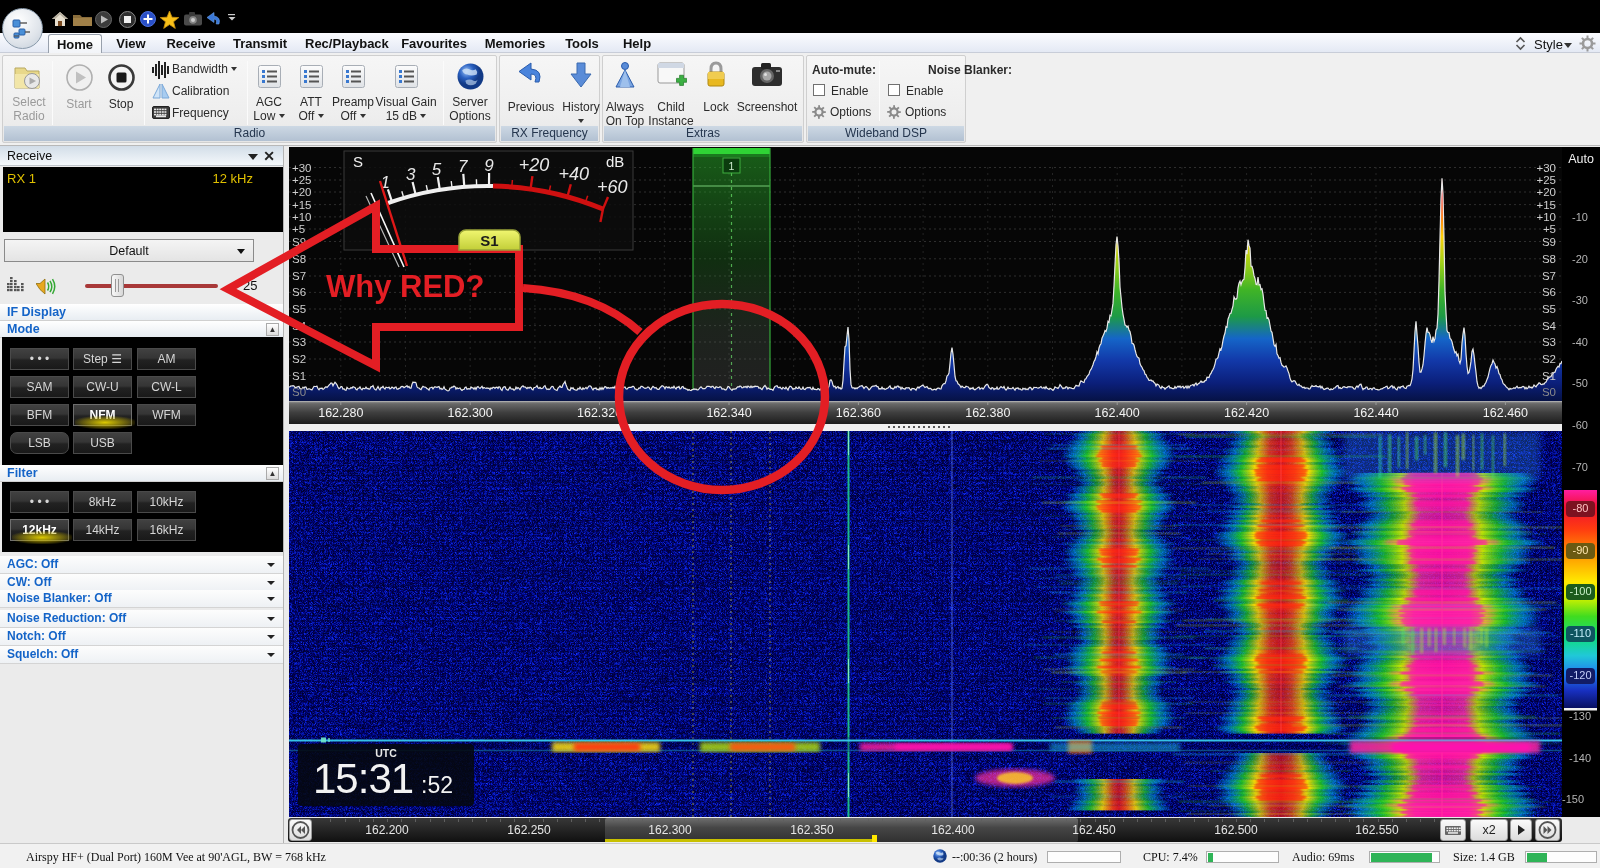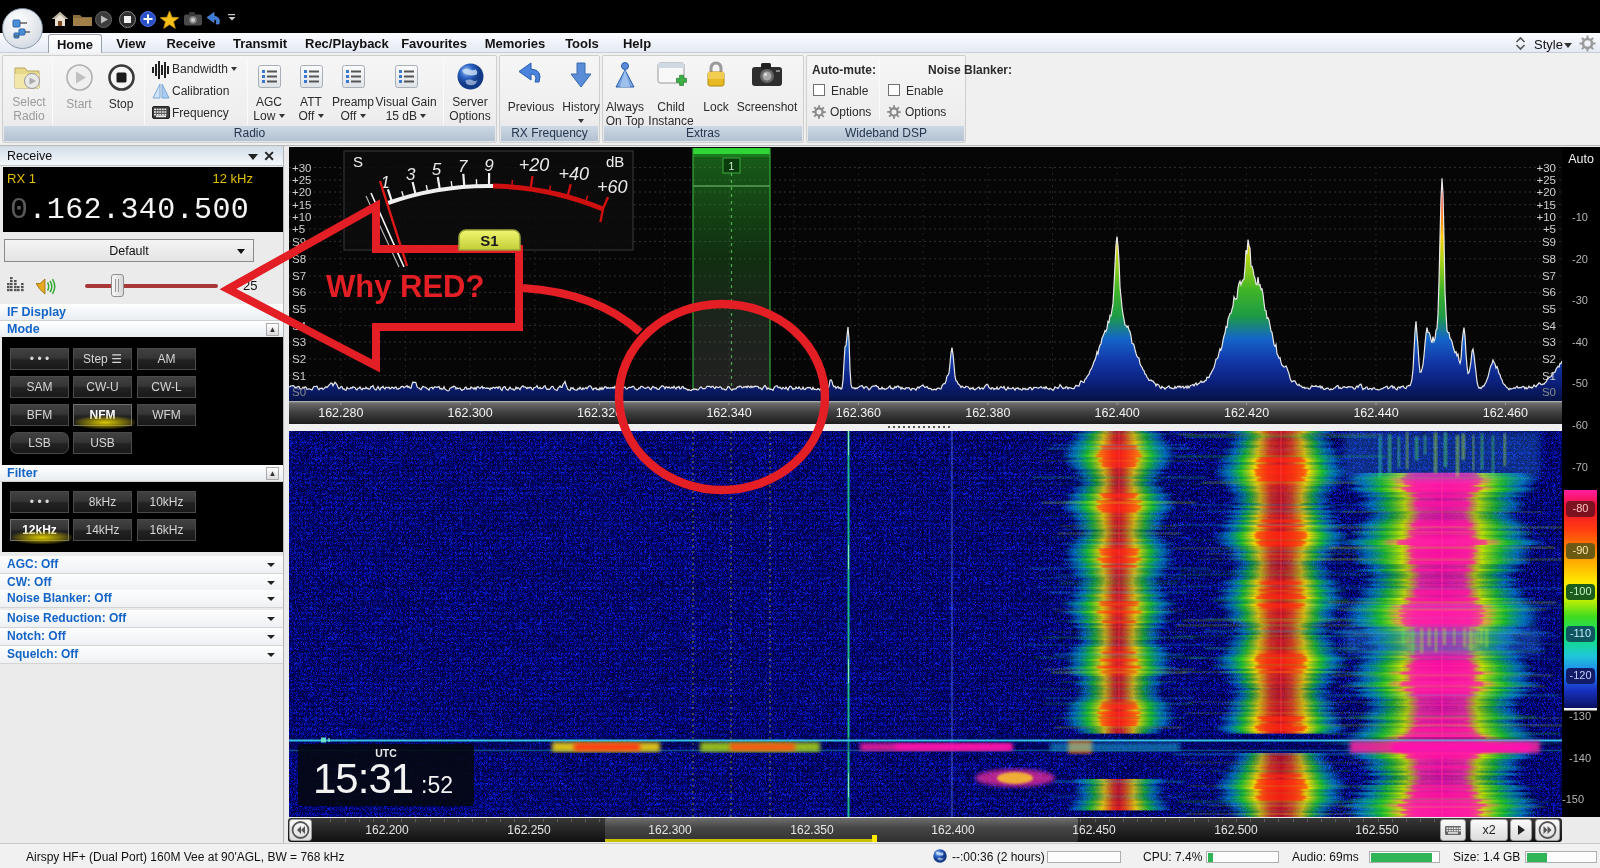--- a/index.html
+++ b/index.html
@@ -26,21 +26,21 @@
  border-bottom:1px solid #d0d0d0;font-size:12.5px;font-weight:700;color:#1464c8;padding-left:7px;line-height:17px;}
 .secarr{position:absolute;right:4px;top:2px;width:13px;height:13px;background:linear-gradient(#fff,#dcdcdc);border:1px solid #aaa;font-size:8px;color:#333;text-align:center;line-height:12px;}
 .blk{position:absolute;left:2px;width:281px;background:#000;}
 .mbtn{position:absolute;width:59px;height:22px;background:linear-gradient(#414141 0%,#353535 45%,#222 55%,#191919 100%);
  border:1px solid #4a4a4a;color:#d6d6d6;font-size:12px;text-align:center;line-height:21px;}
 .mbtn.on{color:#fff;font-weight:700;border-color:#6e6e6e;}
 .glow{position:absolute;width:60px;height:13px;background:radial-gradient(ellipse at center,rgba(230,210,0,.95),rgba(185,165,0,.4) 55%,transparent 78%);}
 .drow{position:absolute;left:0;width:283px;height:18px;background:linear-gradient(#fdfdfd,#eef1f4);border-bottom:1px solid #d4d4d4;
  font-size:12px;font-weight:700;color:#1464c8;padding-left:7px;line-height:17px;}
 .dtri{position:absolute;right:8px;top:7px;width:0;height:0;border-left:4px solid transparent;border-right:4px solid transparent;border-top:4.5px solid #222;}
-#status{left:0;top:843px;width:1600px;height:25px;background:#f1f1f1;border-top:1px solid #c9c9c9;font-size:12px;color:#111;}
+#status{left:0;top:843px;width:1600px;height:25px;background:#f1f1f1;border-top:1px solid #c9c9c9;font-size:12px;color:#111;font-family:Liberation Serif, serif;}
 .pframe{position:absolute;top:7px;height:12px;background:#fdfdfd;border:1px solid #aeaeae;}
 .pfill{position:absolute;top:1px;left:1px;height:9px;background:#2fb457;}
 #sbar{left:288px;top:818px;width:1274px;height:24px;background:linear-gradient(#383838,#101010);border-radius:3px;}
 #sthumb{position:absolute;left:317px;top:0;width:473px;height:24px;background:linear-gradient(#6e6e6e,#464646 40%,#303030);border-radius:2px;}
 .sbl{position:absolute;top:5px;width:60px;text-align:center;font-size:12px;color:#e6e6e6;}
 .sbt{position:absolute;top:1px;width:1px;height:3px;background:#5f5f5f;}
 .sbtn{position:absolute;top:1px;height:22px;background:linear-gradient(#fafafa,#dcdcdc);border:1px solid #9a9a9a;border-radius:3px;}
 #rcol{left:1562px;top:147px;width:38px;height:670px;background:#000;}
 </style></head><body>
 <div id="root">
@@ -336,21 +336,20 @@
 <div class="gsep" style="left:879px;top:61px;height:60px;"></div>
 <div class="abs" id="panel">
 <div id="phead">
         <span style="font-size:12.5px;color:#111;position:absolute;left:7px;top:3px;">Receive</span>
         <span style="position:absolute;right:25px;top:8px;width:0;height:0;border-left:5px solid transparent;border-right:5px solid transparent;border-top:6px solid #222;"></span>
         <span style="position:absolute;right:8px;top:2px;font-size:14px;font-weight:700;color:#222;">✕</span>
       </div>
 <div id="freqbox">
         <div style="position:absolute;left:4px;top:4px;color:#e0c000;font-size:13px;">RX 1</div>
         <div style="position:absolute;right:30px;top:4px;color:#e0c000;font-size:13px;">12 kHz</div>
-        <div style="position:absolute;left:7px;top:26px;font-family:'Liberation Mono',monospace;font-size:30px;letter-spacing:0.4px;color:#f4f4f4;"><span style="color:#5a5a5a;">0</span>.162.340.500</div>
       </div>
 <div class="abs" style="left:4px;top:93px;width:250px;height:23px;background:linear-gradient(#f4f4f4,#e4e4e4);border:1px solid #8a8a8a;">
         <div style="text-align:center;font-size:12.5px;line-height:22px;color:#111;">Default</div>
         <div style="position:absolute;right:8px;top:9px;width:0;height:0;border-left:4.5px solid transparent;border-right:4.5px solid transparent;border-top:5px solid #111;"></div>
       </div>
 <svg class="abs" style="left:7px;top:131px" width="19" height="16" viewBox="0 0 19 16">
         <rect x="0" y="12" width="2.6" height="2.2" fill="#555"></rect>
         <rect x="0" y="9" width="2.6" height="2.2" fill="#555"></rect>
         <rect x="0" y="6" width="2.6" height="2.2" fill="#555"></rect>
         <rect x="3" y="12" width="2.6" height="2.2" fill="#555"></rect>

